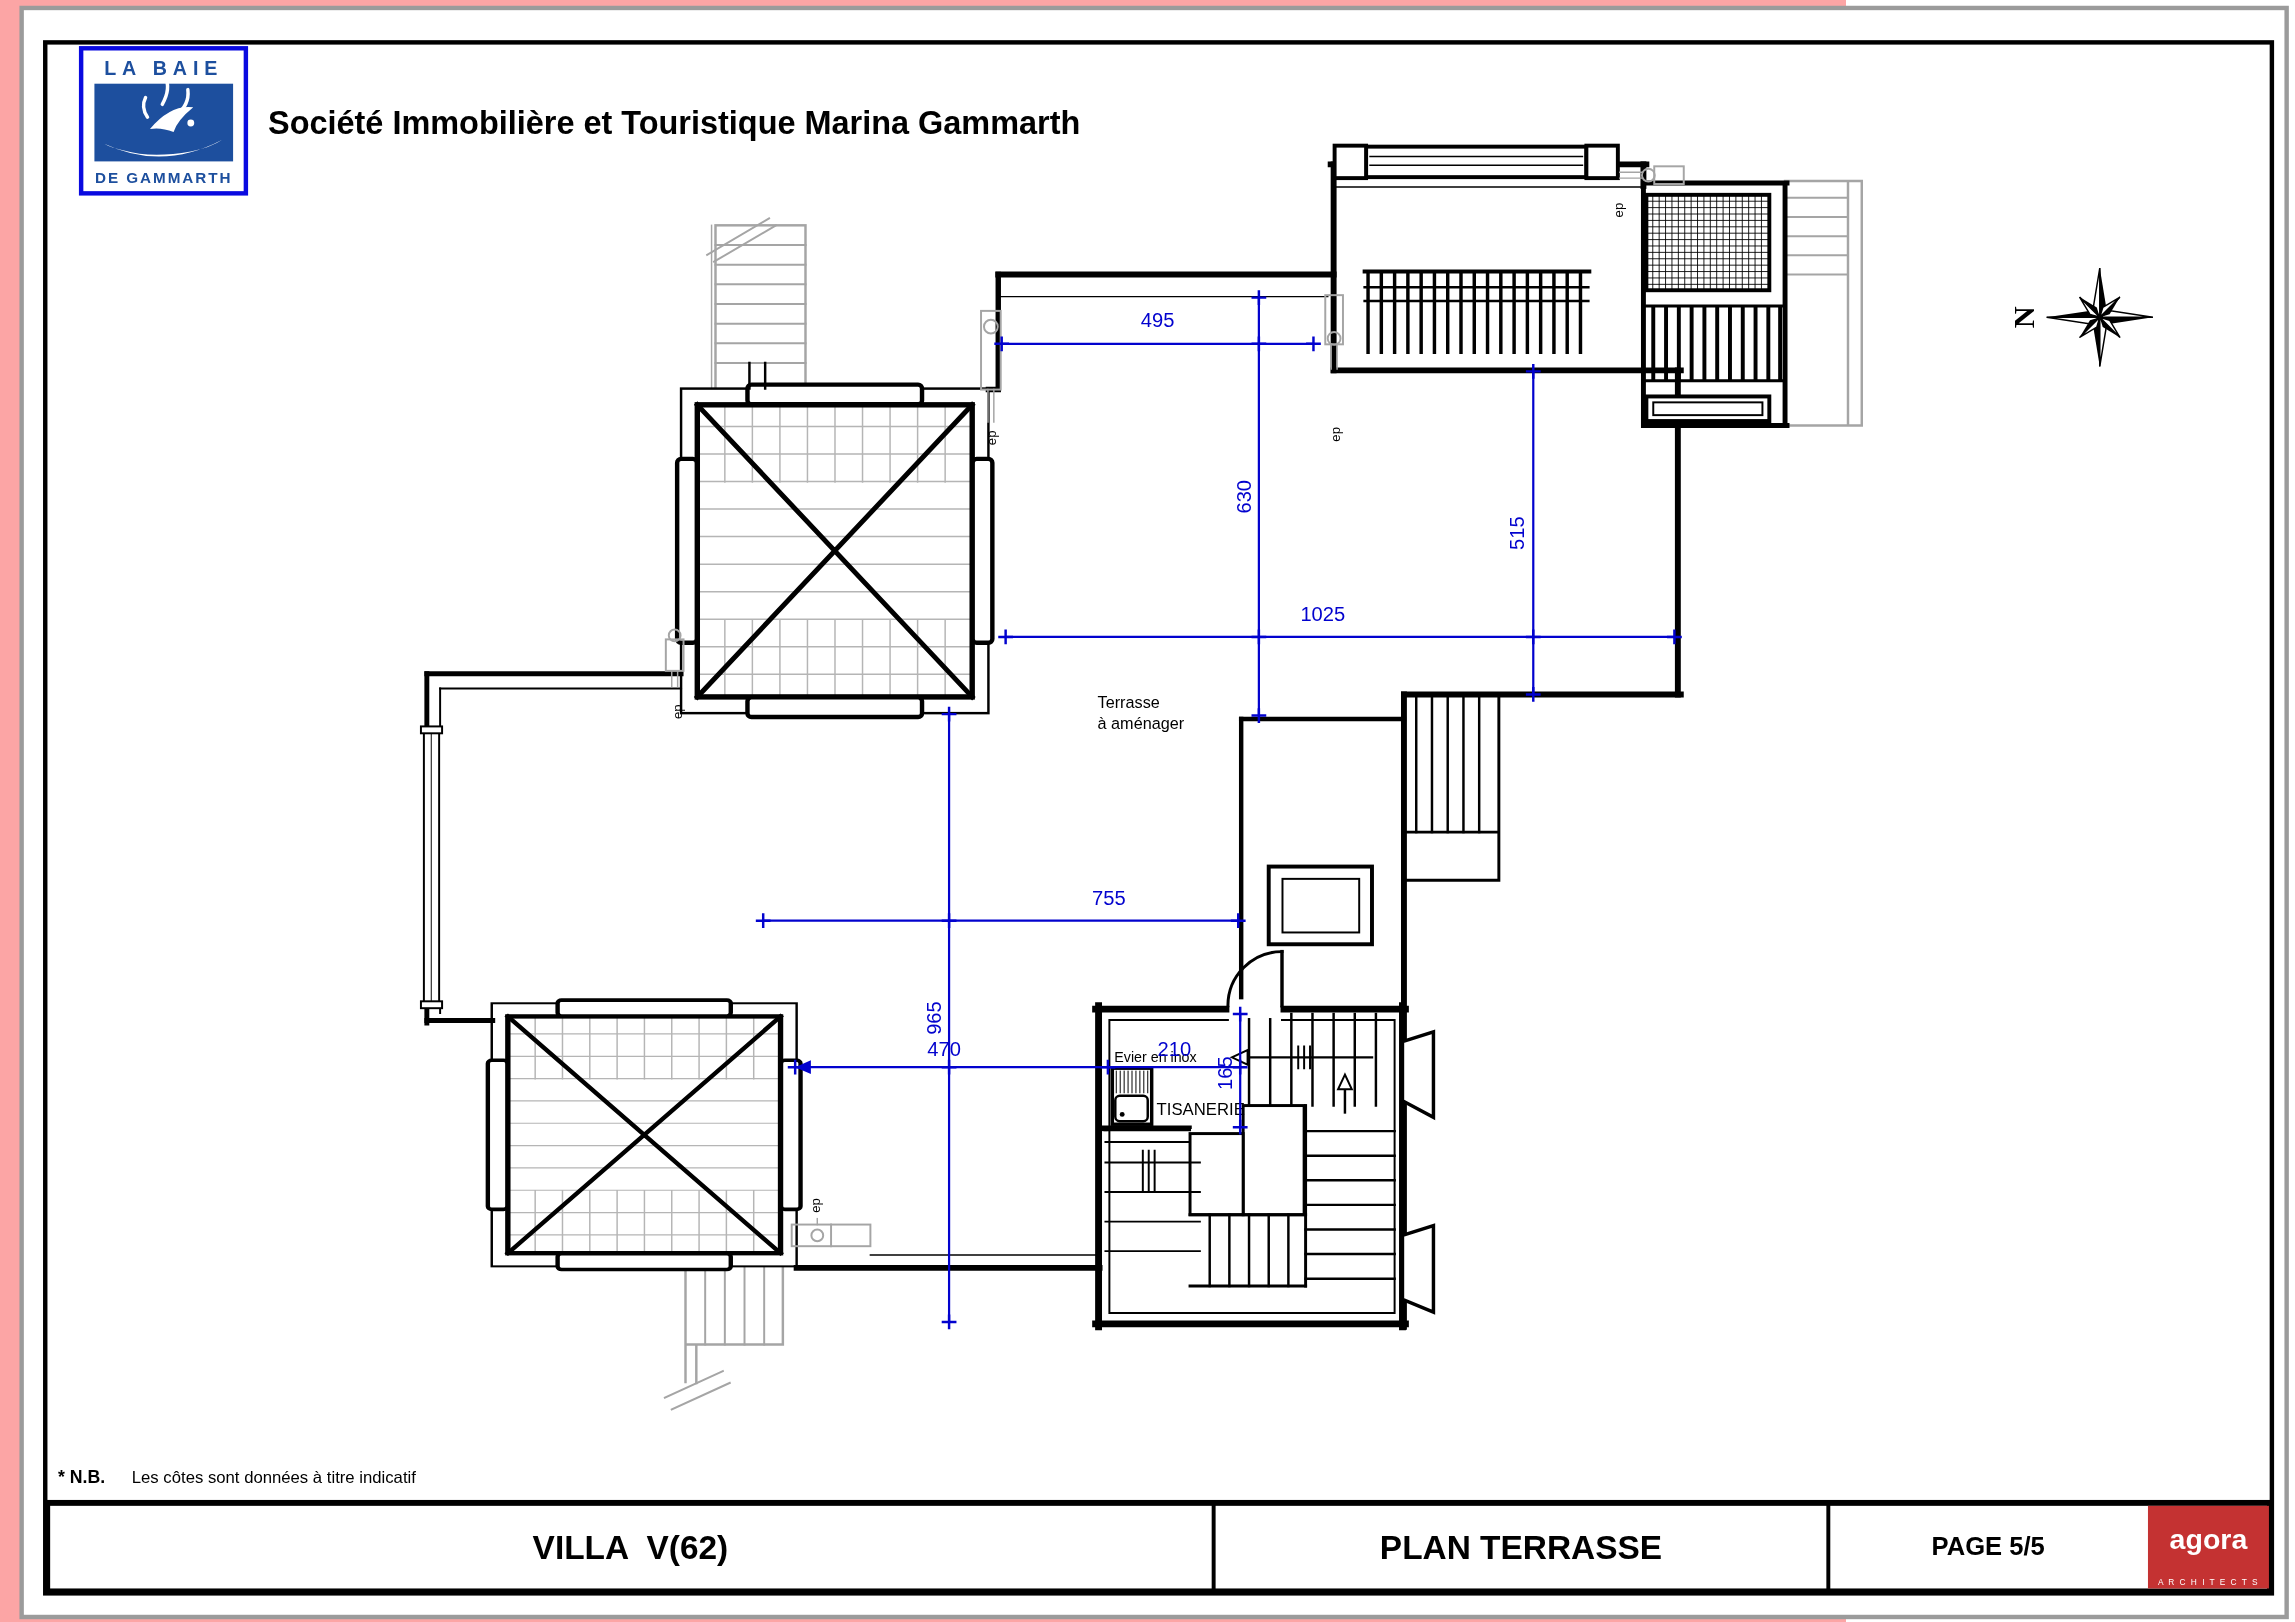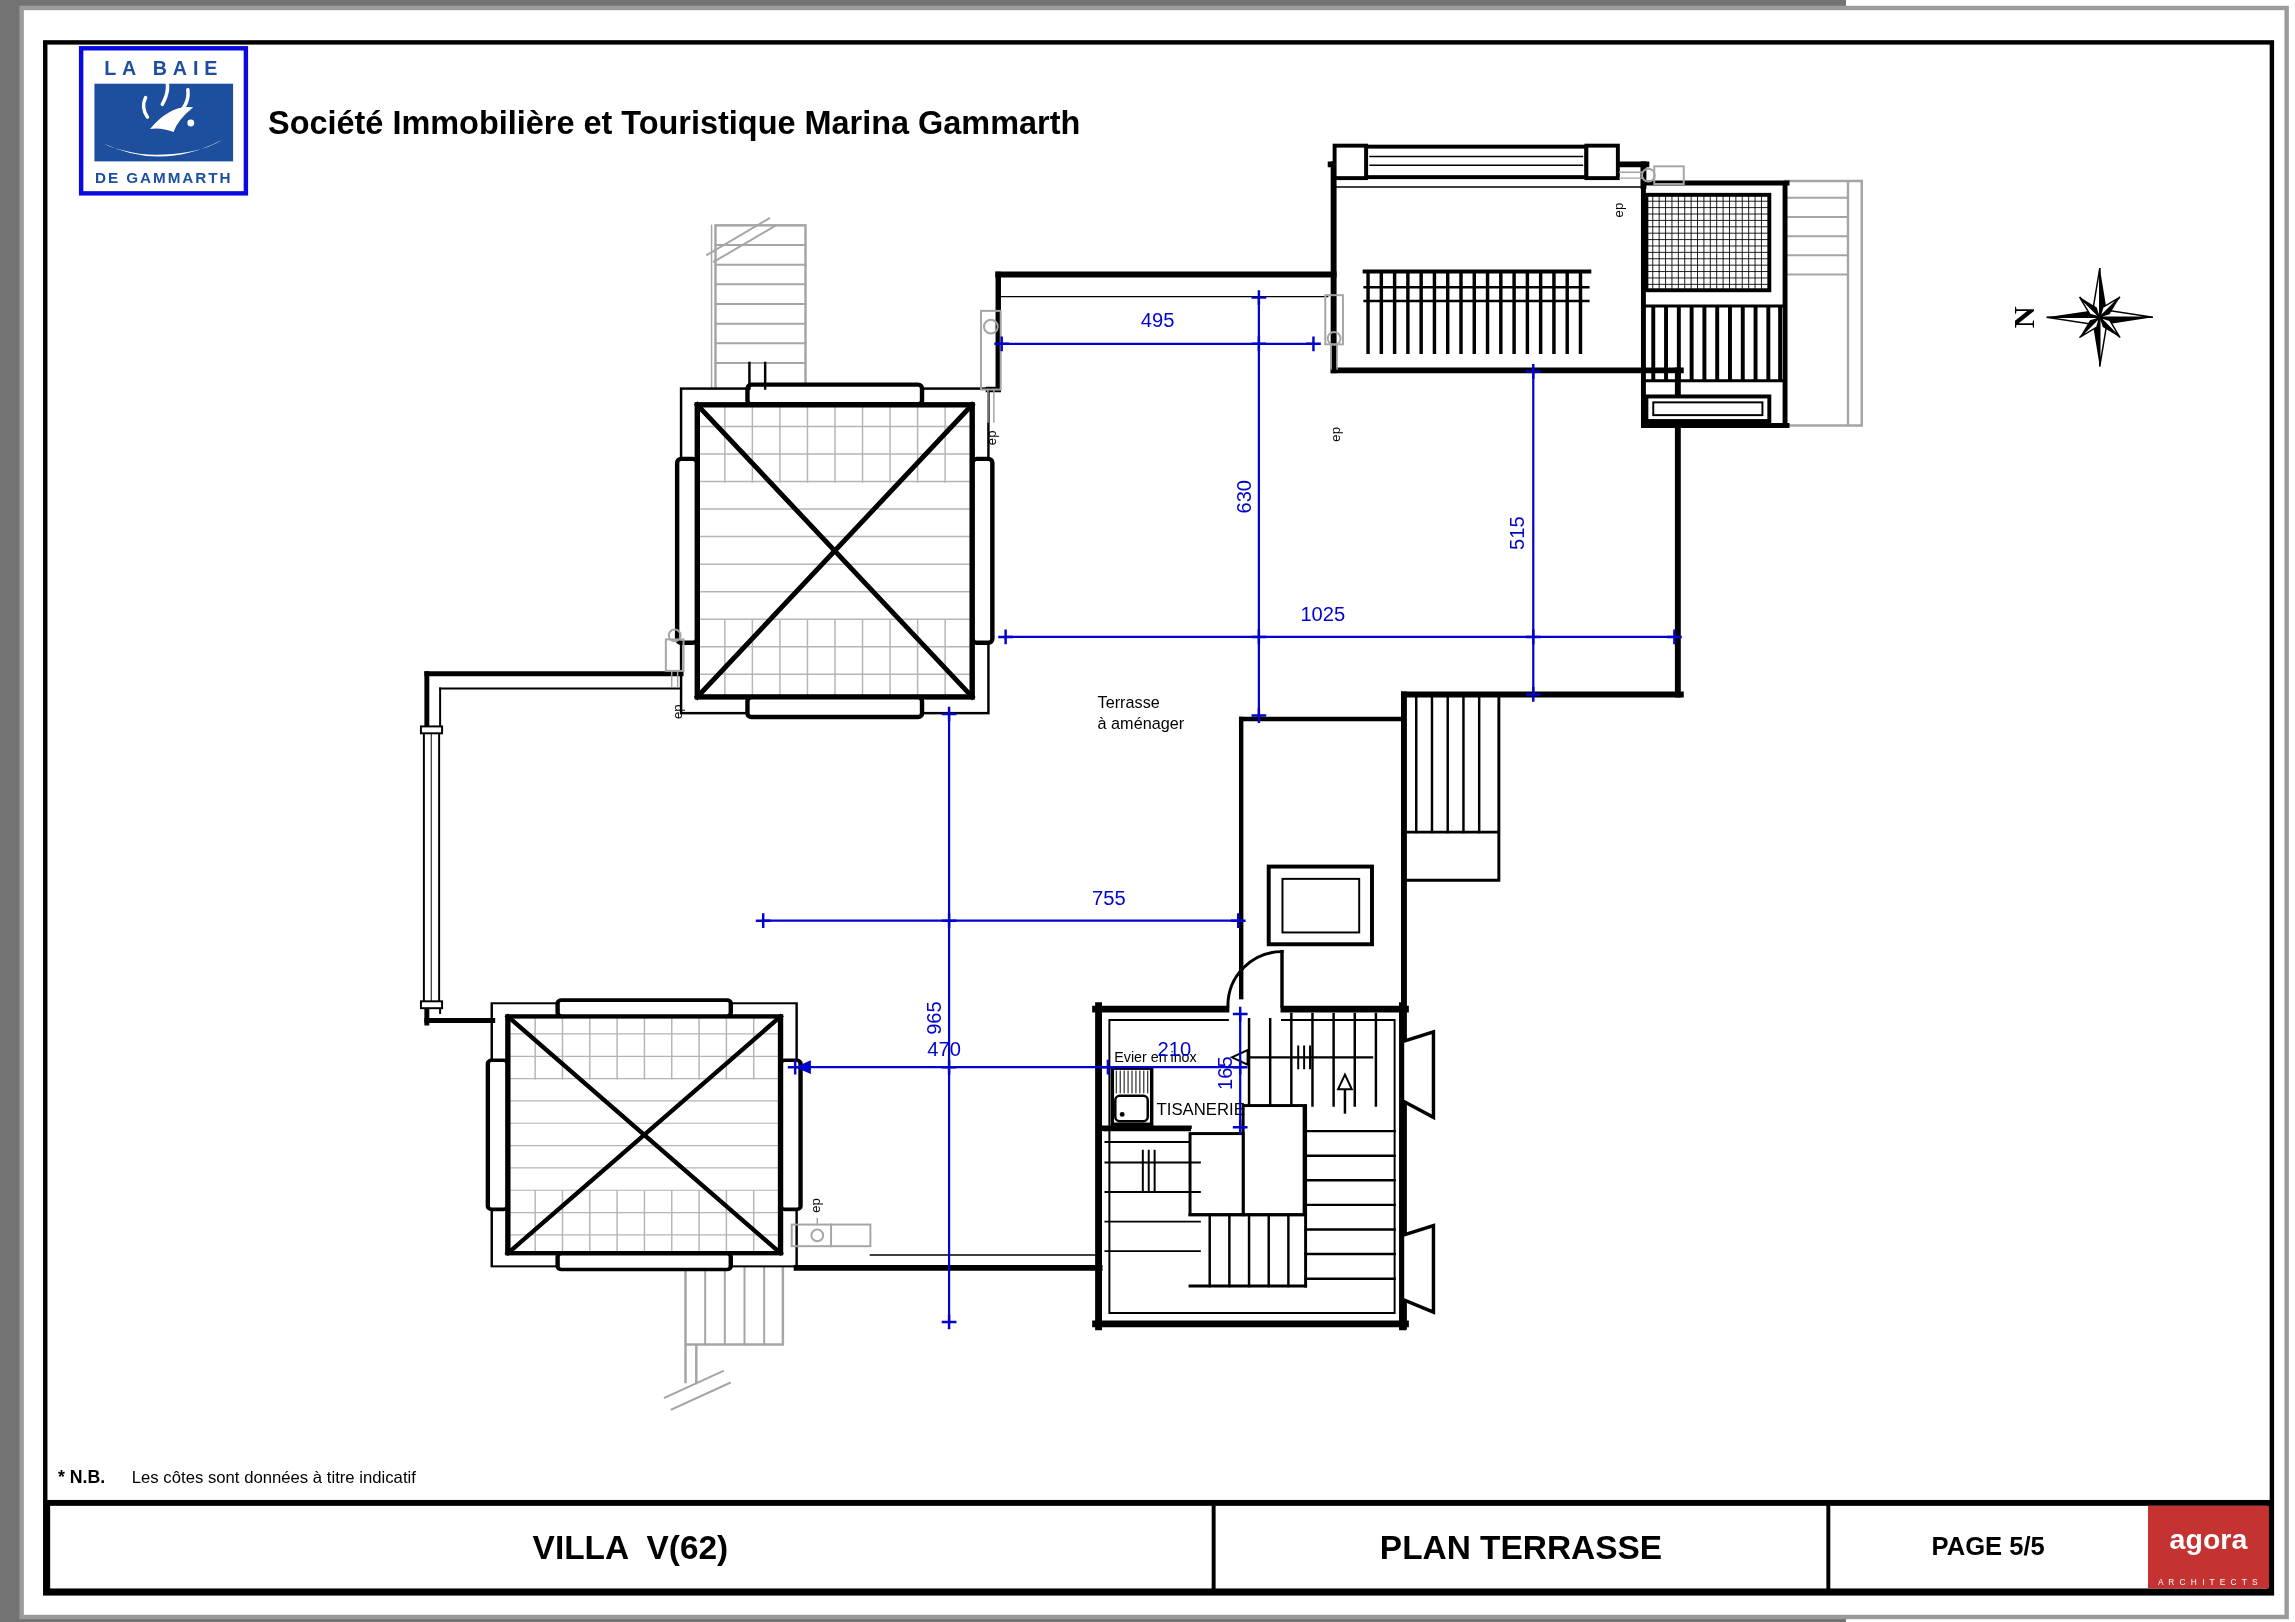--- a/index.html
+++ b/index.html
@@ -1,16 +1,16 @@
 <!DOCTYPE html>
 <html style="font-size:7.9px"><head>
 <meta charset="utf-8">
 <style>
   html,body{margin:0;padding:0;background:#ffffff;}
-  .sheet{position:relative;width:1846px;height:1622px;background:#737373;
+  .sheet{position:relative;width:1846px;height:1622px;background:#fca5a5;
          font-family:"Liberation Sans", sans-serif;text-align:center;}
   svg{display:block}
   text{font-family:"Liberation Sans", sans-serif;}
   .serif{font-family:"Liberation Serif", serif;}
 </style>
 </head>
 <body>
 
 <div class="sheet">
 <svg width="2295" height="1622" viewBox="0 0 4667 3298">

